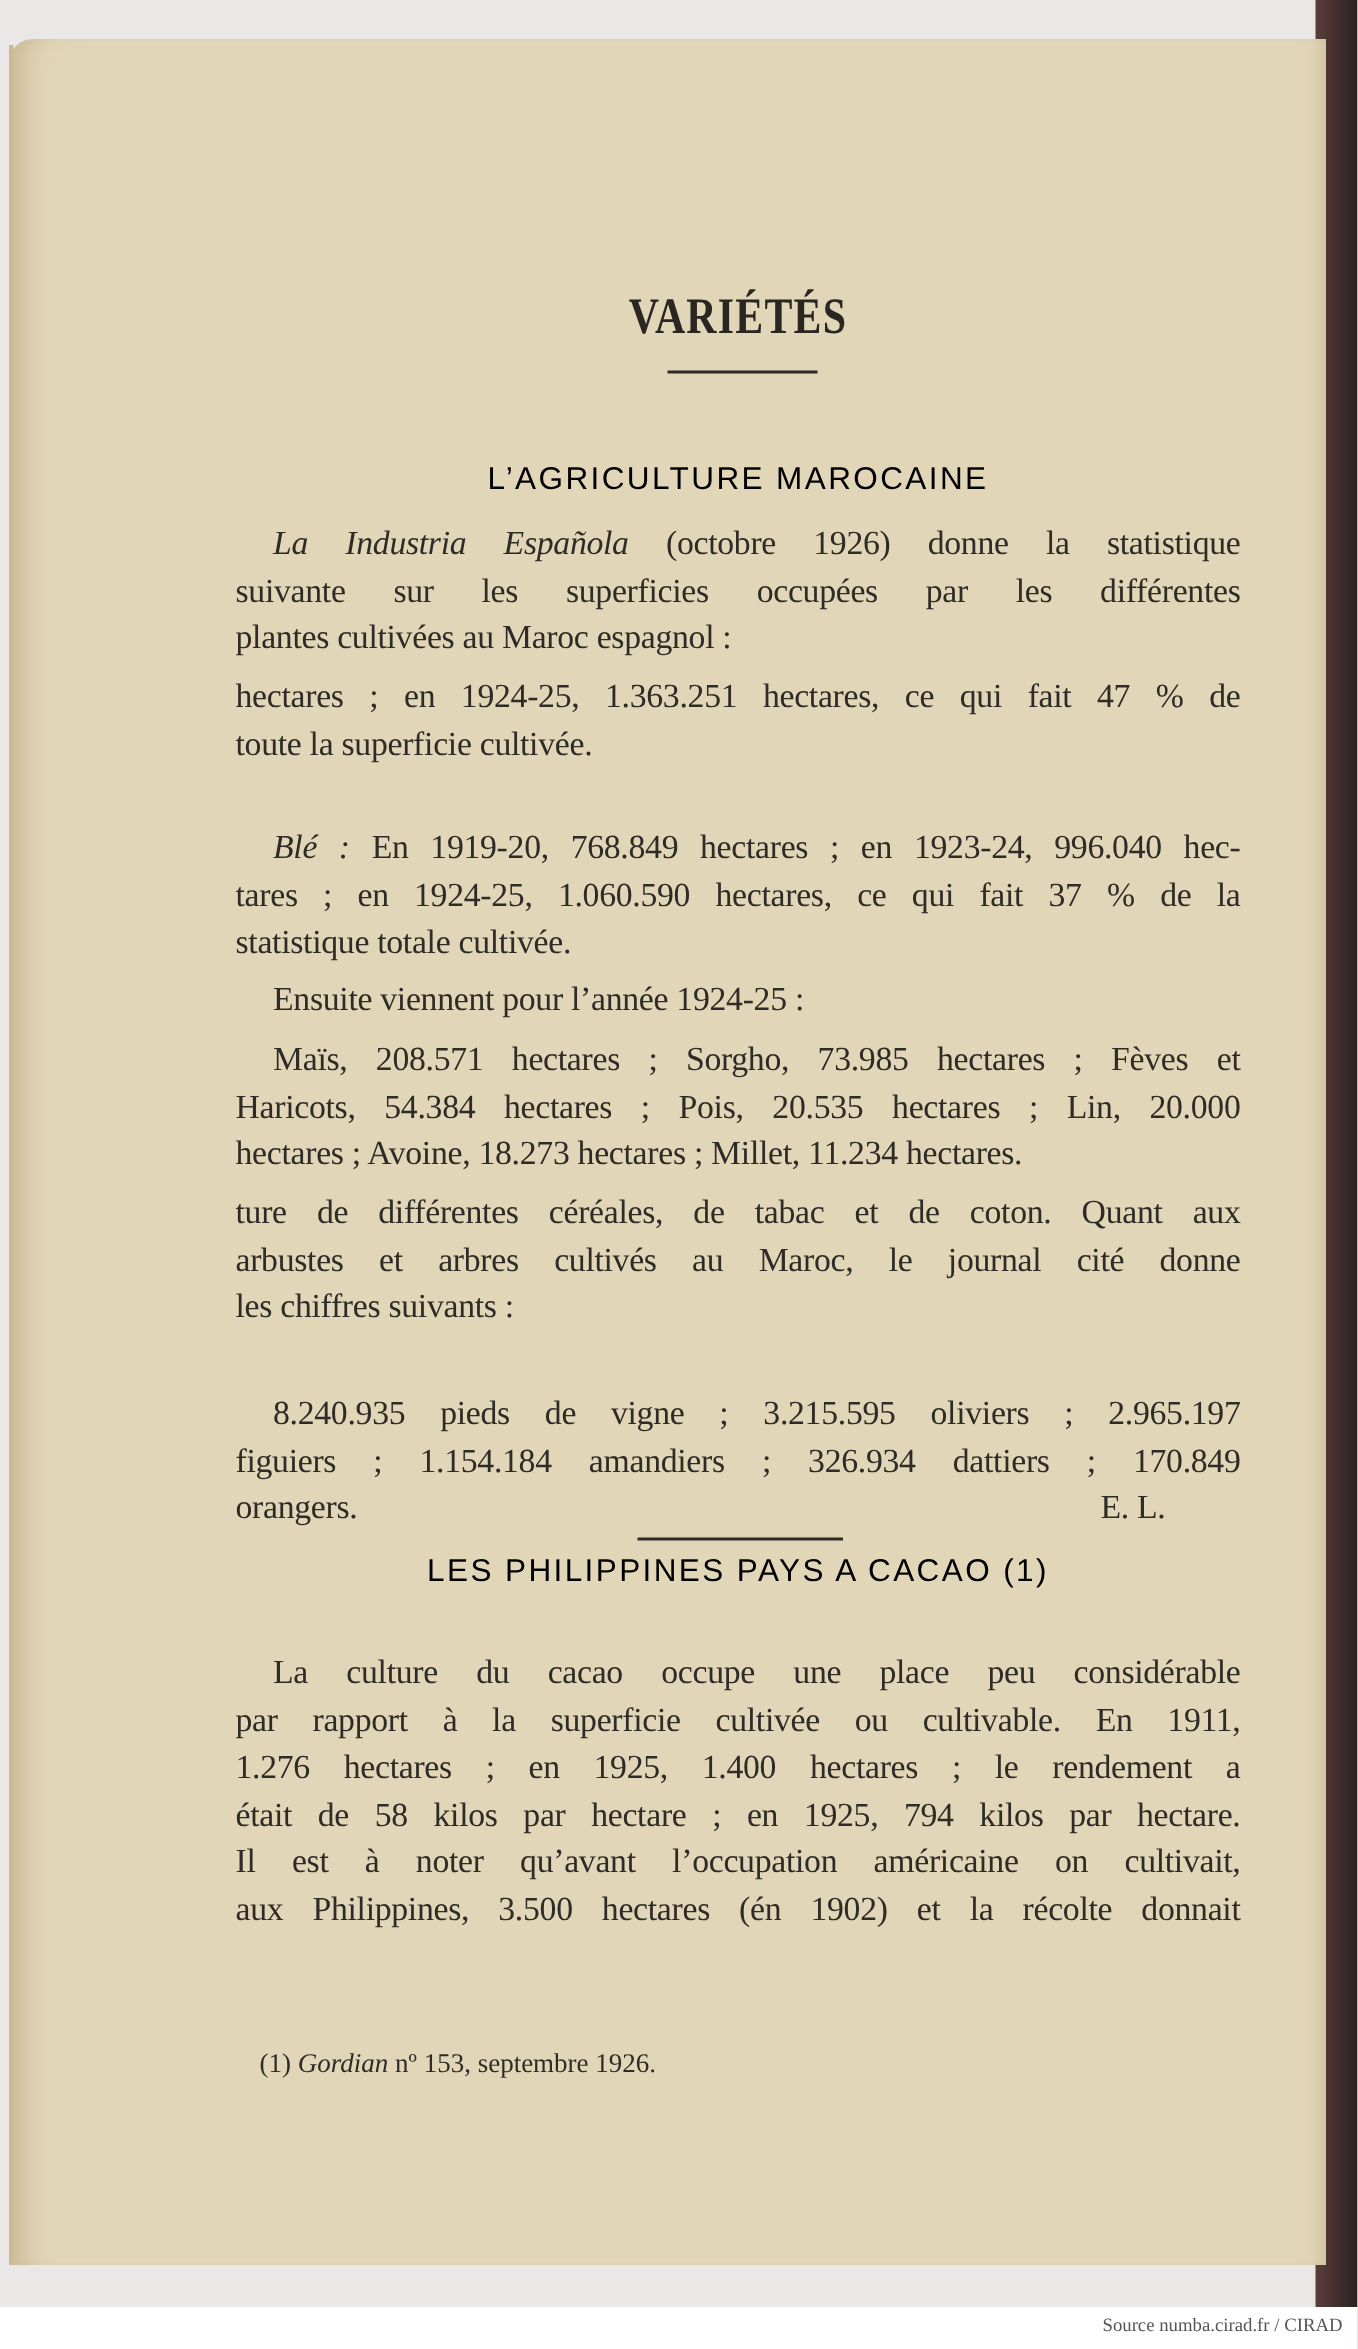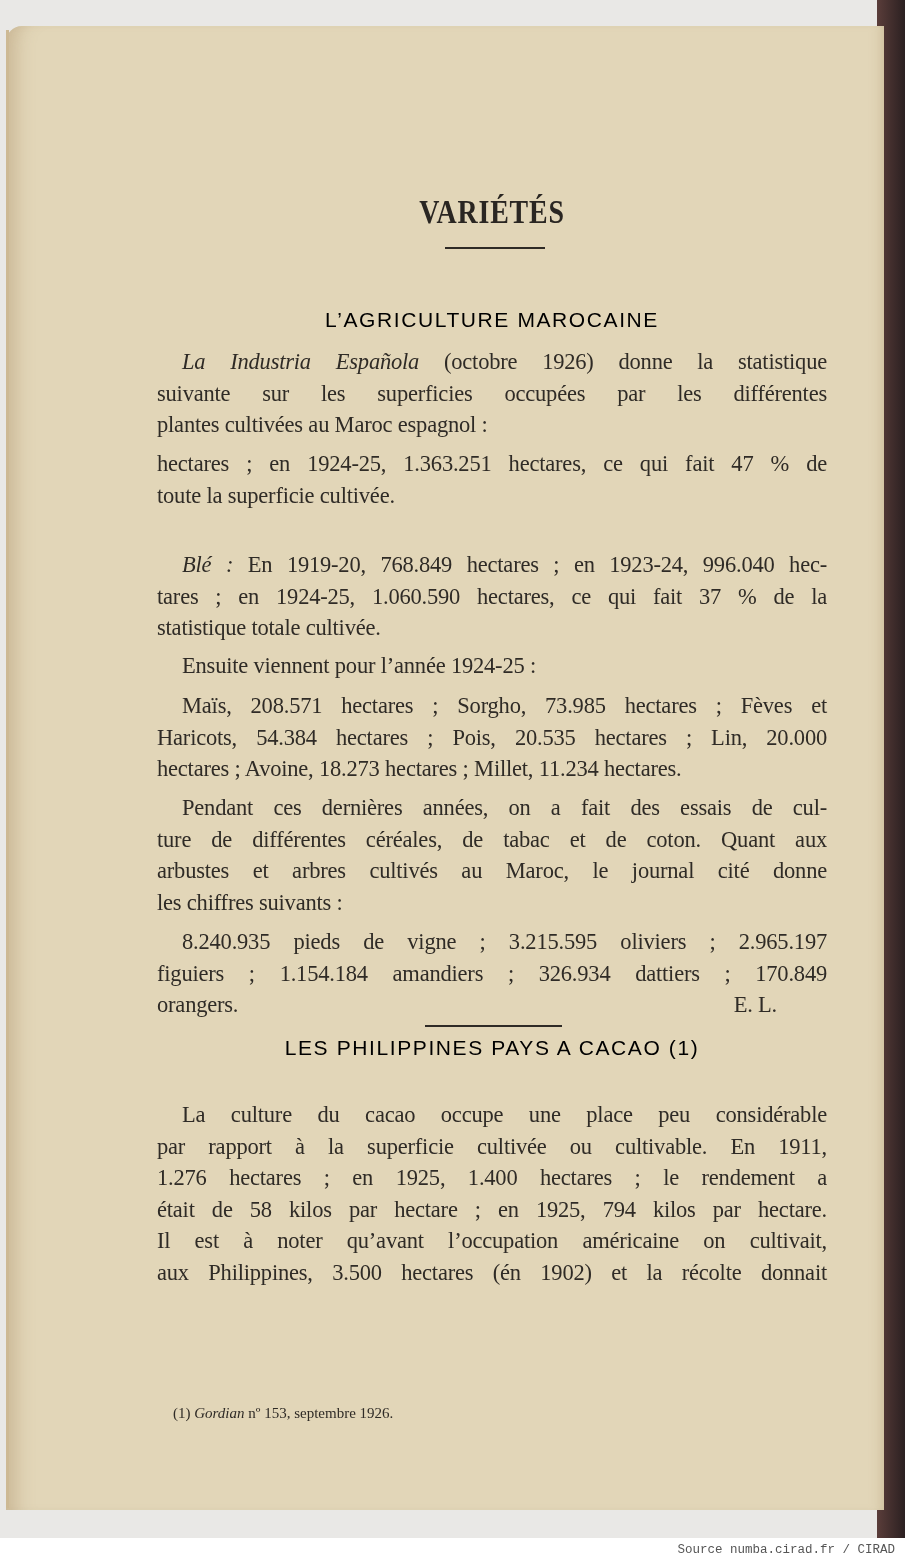--- a/index.html
+++ b/index.html
@@ -50,26 +50,26 @@
     font-size:22.5px; line-height:31.5px;
     text-align:justify; text-align-last:auto;
     letter-spacing:-0.2px;
   }
   .para .ln { display:block; text-align:justify; text-align-last:justify; white-space:nowrap; }
   .para .ln.last { text-align-last:left; }
   .indent { padding-left:25px; }
   i { font-style:italic; }
   .footnote {
     position:absolute; left:16px; top:1365px;
-    font-size:15px; color:#2f2b26;margin-top:40px;
+    font-size:18px; color:#2f2b26;
   }
   .signature { float:right;margin-left:11px; }
   .source-credit {
     position:absolute; right:10px; top:1543px;
-    font-family:Liberation Mono, monospace; font-size:12.5px; color:#555555;
+    font-family:Liberation Serif, serif; font-size:12.5px; color:#555555;
   }
 </style>
 </head>
 <body>
 
 <div class="scan-bg"></div>
 <div class="dark-strip"></div>
 <div class="page"></div>
 <div class="page-edge"></div>
 
@@ -101,21 +101,20 @@
     <span class="ln indent last">Ensuite viennent pour l’année 1924-25 :</span>
   </div>
 
   <div class="para" style="top:690px;">
     <span class="ln indent">Maïs, 208.571 hectares ; Sorgho, 73.985 hectares ; Fèves et</span>
     <span class="ln">Haricots, 54.384 hectares ; Pois, 20.535 hectares ; Lin, 20.000</span>
     <span class="ln last">hectares ; Avoine, 18.273 hectares ; Millet, 11.234 hectares.</span>
   </div>
 
   <div class="para" style="top:792px;">
-    <span class="ln indent">Pendant ces dernières années, on a fait des essais de cul-</span>
     <span class="ln">ture de différentes céréales, de tabac et de coton. Quant aux</span>
     <span class="ln">arbustes et arbres cultivés au Maroc, le journal cité donne</span>
     <span class="ln last">les chiffres suivants :</span>
   </div>
 
   <div class="para" style="top:926px;">
     <span class="ln indent">8.240.935 pieds de vigne ; 3.215.595 oliviers ; 2.965.197</span>
     <span class="ln">figuiers ; 1.154.184 amandiers ; 326.934 dattiers ; 170.849</span>
     <span class="ln last"><span>orangers.</span><span class="signature" style="margin-right:50px;">E. L.</span></span>
   </div>

